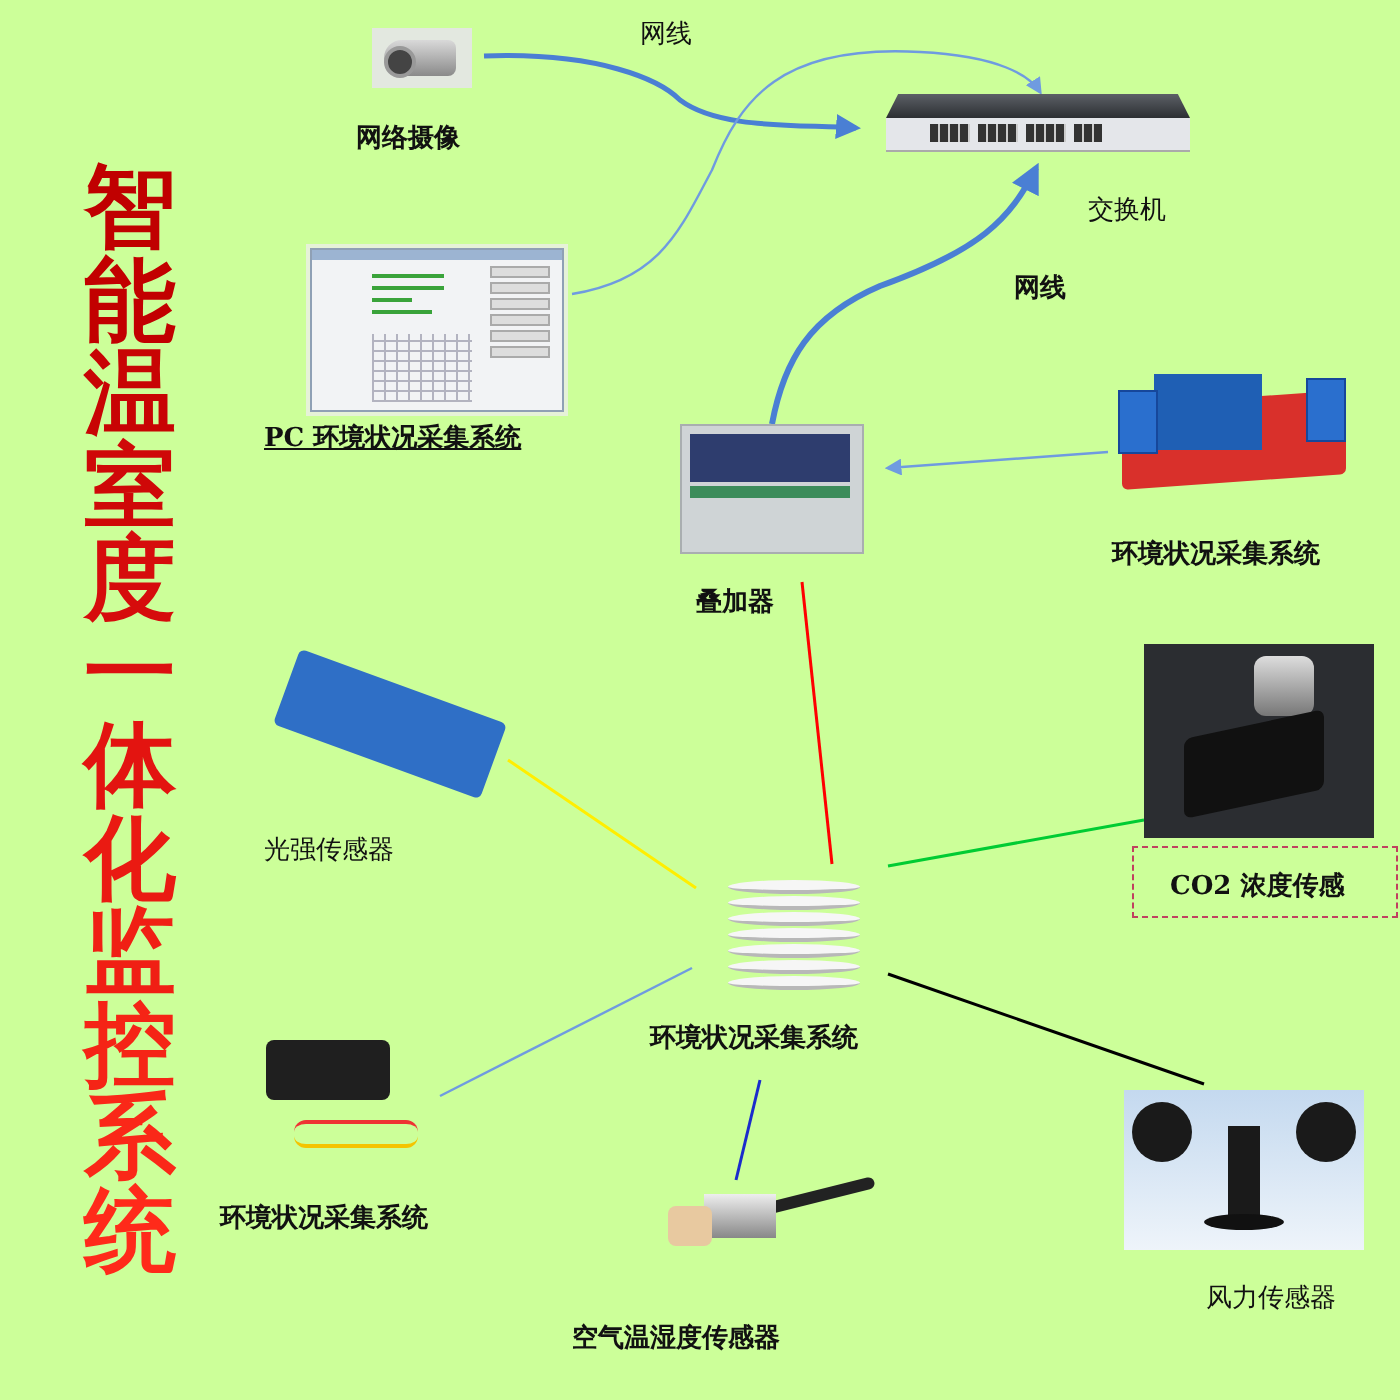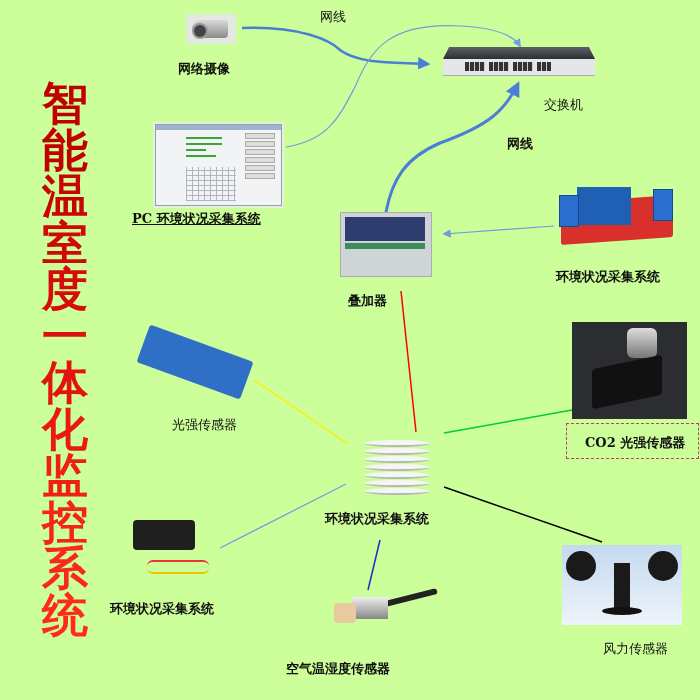--- a/index.html
+++ b/index.html
@@ -148,28 +148,28 @@
   <div class="pcb"></div>
   <div class="blk"></div>
   <div class="term" style="left:2px;top:12px;"></div>
   <div class="term" style="left:96px;top:6px;"></div>
 </div>
 <div class="label" style="left:556px;top:268px;">环境状况采集系统</div>
 
 <div class="abs lightboard">
   <div class="pcb"></div>
 </div>
-<div class="label" style="left:132px;top:416px;font-weight:normal;margin-left:40px;">光强传感器</div>
+<div class="label" style="left:132px;top:416px;font-weight:normal;">光强传感器</div>
 
 <div class="abs co2">
   <div class="can"></div>
   <div class="pcb"></div>
 </div>
 <div class="abs co2box"></div>
-<div class="label serif" style="left:585px;top:434px;">CO2 光强传感器</div>
+<div class="label serif" style="left:585px;top:434px;">CO2 浓度传感</div>
 
 <div class="abs probe">
   <div class="ring" style="top:4px"></div>
   <div class="ring" style="top:12px"></div>
   <div class="ring" style="top:20px"></div>
   <div class="ring" style="top:28px"></div>
   <div class="ring" style="top:36px"></div>
   <div class="ring" style="top:44px"></div>
   <div class="ring" style="top:52px"></div>
 </div>

